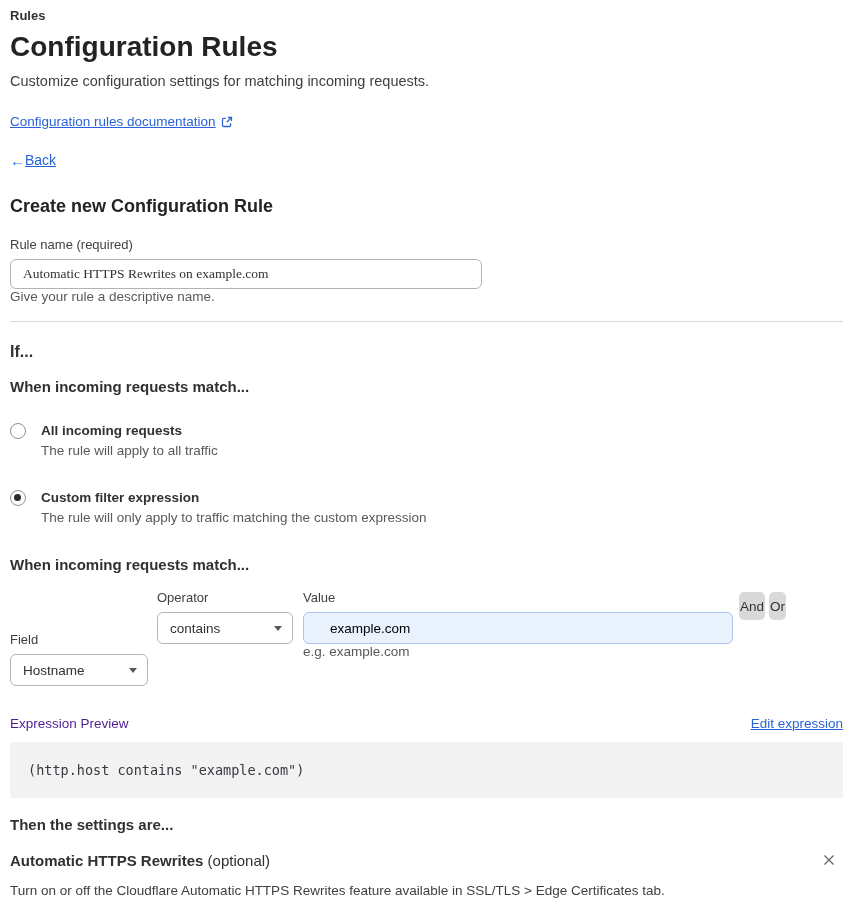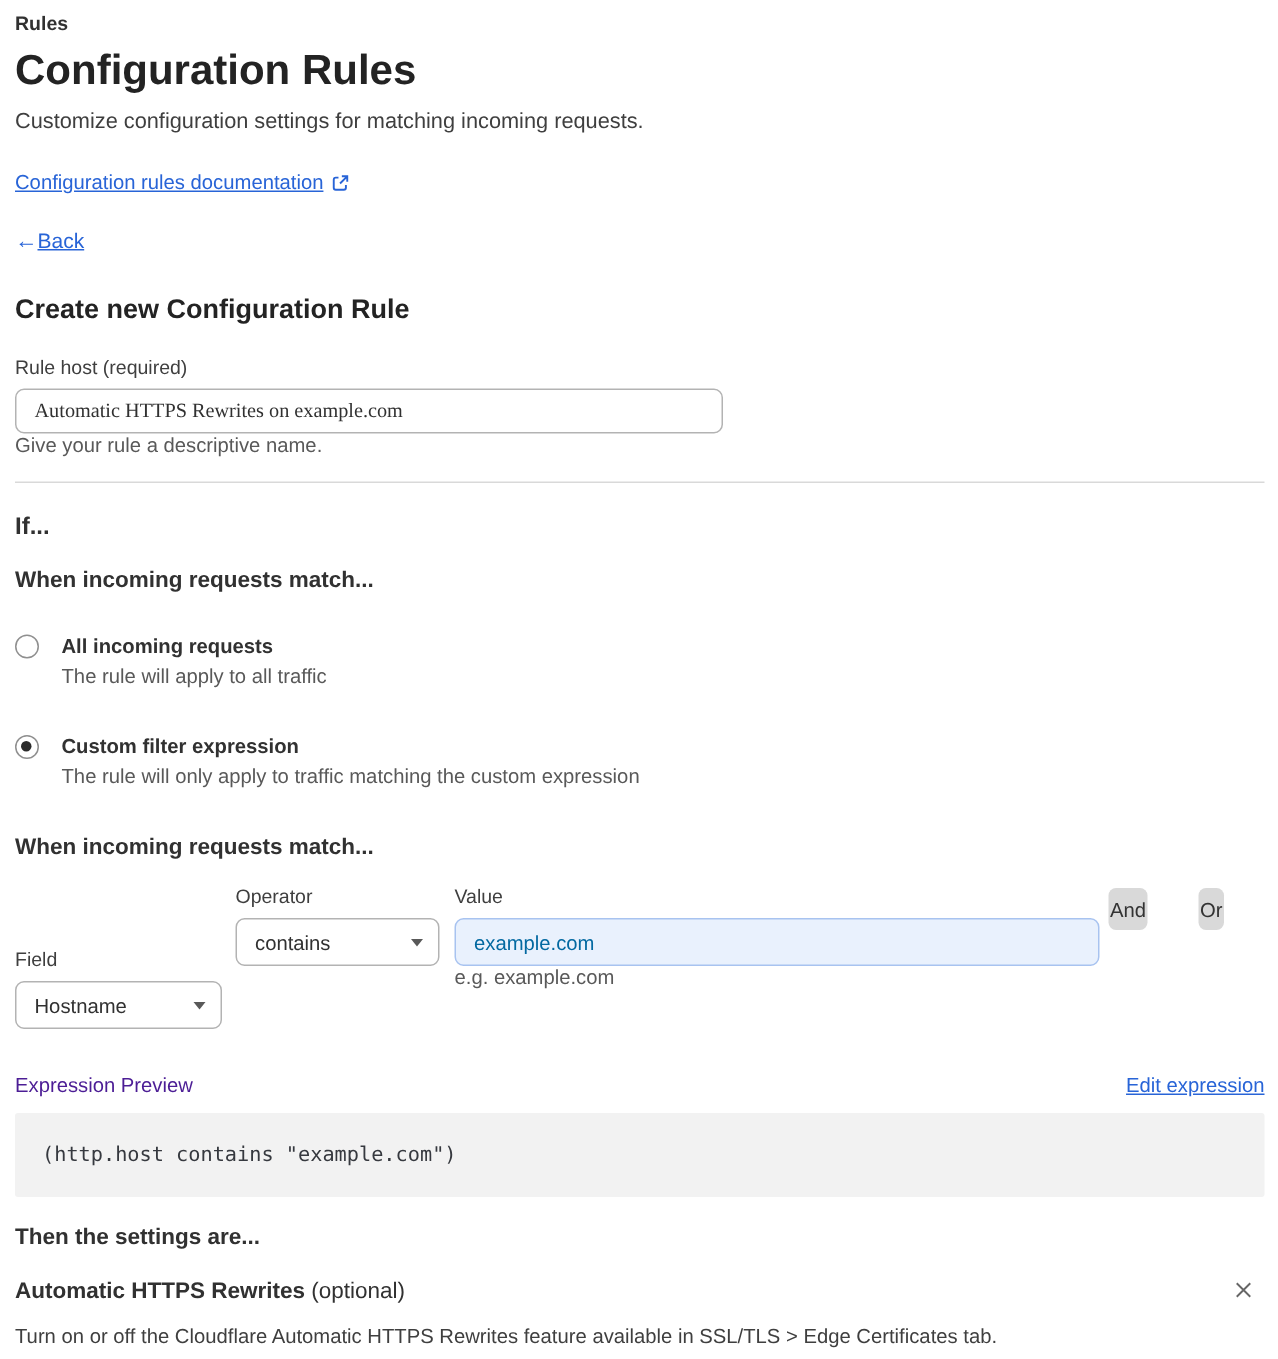--- a/index.html
+++ b/index.html
@@ -57,30 +57,30 @@
   .col-value { width: 430px; }
   .select-box {
     height: 32px; border: 1px solid #b3b3b3; border-radius: 6px; background: #fff;
     display: flex; align-items: center; justify-content: space-between;
     padding: 0 10px 0 12px; font-size: 13.5px; cursor: pointer;
   }
   .caret { width: 0; height: 0; border-left: 4.5px solid transparent; border-right: 4.5px solid transparent; border-top: 5.5px solid #595959; }
   .value-input {
     display: block; width: 100%; height: 32px;
     background: #e9f1fd; border: 1px solid #a8c3f0; border-radius: 6px;
-    padding: 0 12px; font-size: 13.5px; color: #0369a1;
+    padding: 0 26px; font-size: 13.5px; color: #000000;
     font-family: "Liberation Sans", sans-serif; outline: none;
   }
   .conj-btn {
     height: 28px; margin-top: 2px; padding: 0 1px;
     background: #d9d9d9; color: #333; border: none; border-radius: 5px;
     font-size: 13.5px; font-family: "Liberation Sans", sans-serif; cursor: pointer;
   }
   .btn-and { margin-left: 6px; }
-  .btn-or { margin-left: 34px; }
+  .btn-or { margin-left: 4px; }
 
   .expr-row { display: flex; justify-content: space-between; align-items: flex-end; margin-top: 30px; margin-bottom: 10px; }
   .expr-label { font-size: 13.5px; line-height: 16px; color: #4c1d95; }
   .expr-edit { font-size: 13.5px; line-height: 16px; }
   .code-block {
     background: #f2f2f2; border-radius: 2px;
     padding: 20px 18px; min-height: 56px;
     font-family: "DejaVu Sans Mono", "Liberation Mono", monospace;
     font-size: 13.5px; color: #36393f;
   }
@@ -125,21 +125,21 @@
     </span>
   </div>
 
   <div class="back-row">
     <span class="back-arrow">←</span>
       <a class="link">Back</a>
   </div>
 
   <h2>Create new Configuration Rule</h2>
 
-  <div class="field-label">Rule host (required)</div>
+  <div class="field-label">Rule name (required)</div>
   <input type="text" class="text-input" value="Automatic HTTPS Rewrites on example.com" style="">
   <div class="help-text">Give your rule a descriptive name.</div>
 
   <hr class="divider">
 
   <h3 class="if-heading">If...</h3>
   <div class="match-heading">When incoming requests match...</div>
 
   <div class="radio-item">
     <span class="radio-circle"></span>

